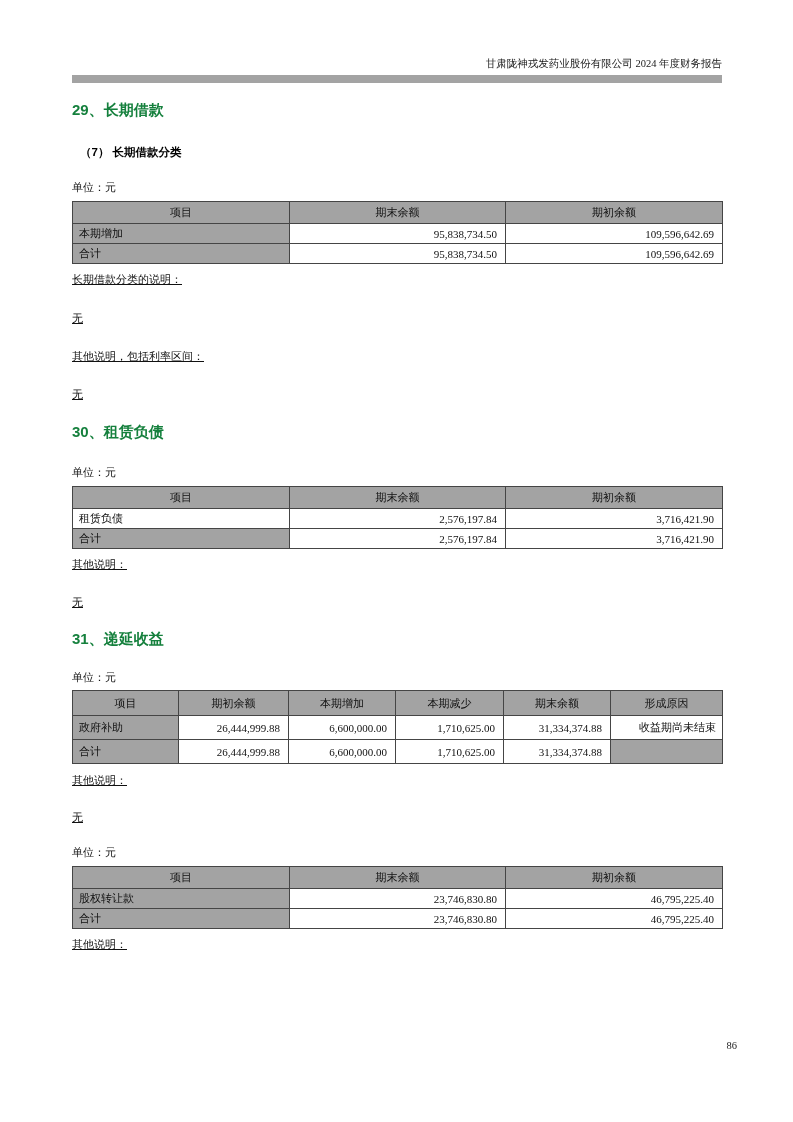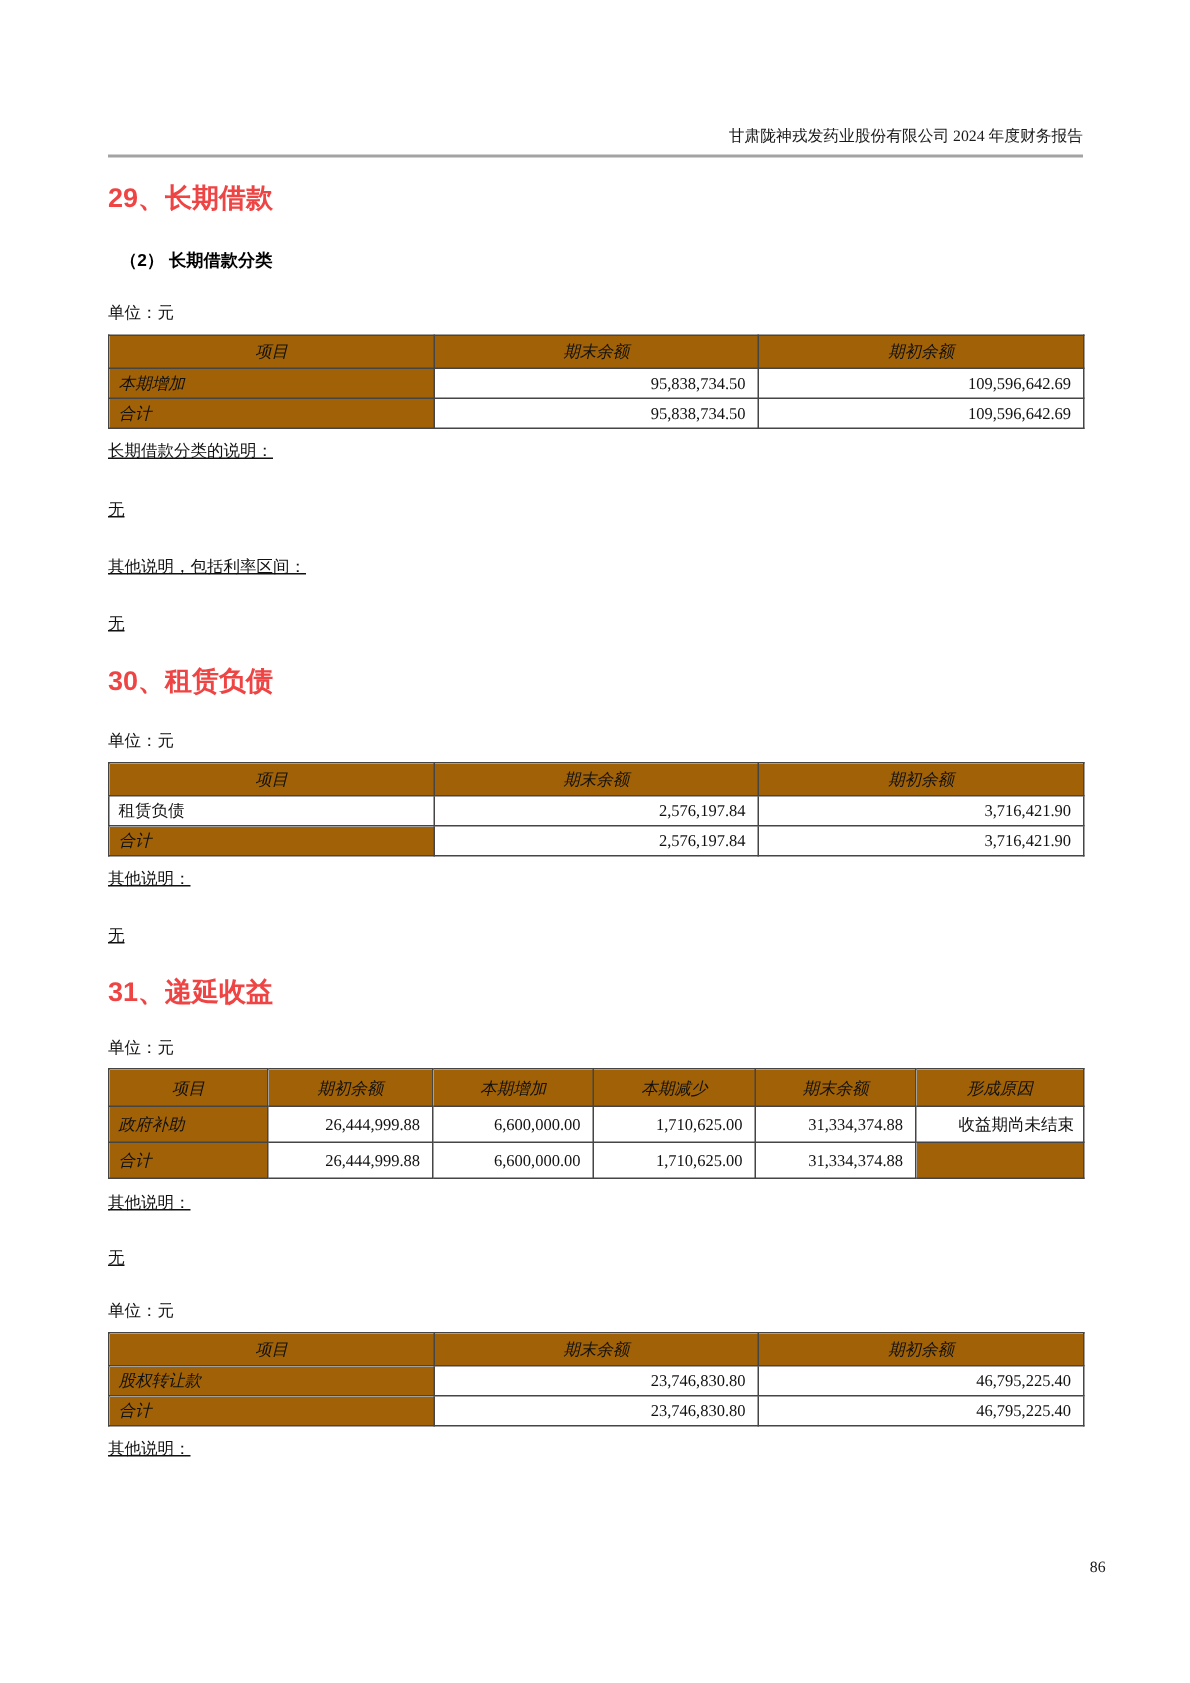--- a/index.html
+++ b/index.html
@@ -7,32 +7,32 @@
   .page {
     position: relative;
     width: 793px; height: 1122px;
     background: #ffffff;
     font-family: "Liberation Serif", "DejaVu Serif", serif;
     color: #111111;
     overflow: hidden;
   }
   .content { padding: 0 71px 0 72px; }
   .doc-header {
-    padding-top: 85px;
+    padding-top: 57px;
     padding-bottom: 4px;
-    border-bottom: 2px solid #a3a3a3;
+    border-bottom: 8px solid #a3a3a3;
     text-align: right;
     font-size: 10.5px;
     line-height: 14px;
     color: #1a1a1a;
   }
   .sec-title {
     font-family: "Liberation Sans", "DejaVu Sans", sans-serif;
-    font-size: 18px; font-weight: bold;
-    line-height: 16px; color: #ef4444;
+    font-size: 15px; font-weight: bold;
+    line-height: 16px; color: #15803d;
   }
   .sub-title {
     font-family: "Liberation Sans", "DejaVu Sans", sans-serif;
     font-size: 11.5px; font-weight: bold;
     line-height: 14px; margin-left: 8px; color: #000;
   }
   .unit-row { text-align: left; font-size: 11px; line-height: 13px; }
   .note { font-size: 11px; line-height: 13px; text-decoration: underline; }
   table.fin {
     width: 650px; border-collapse: collapse; table-layout: fixed;
@@ -41,21 +41,21 @@
   table.fin td {
     border: 1px solid #454545;
     height: 20px;
     padding: 0 6px;
     overflow: hidden; white-space: nowrap;
     vertical-align: middle;
   }
   table.fin3 td { height: 24px; }
   table.fin tr.hdr td { height: 22px; text-align: center; }
   table.fin3 tr.hdr td { height: 25px; }
-  .shaded { background: #a16207; font-style: italic; }
+  .shaded { background: #a3a3a3; }
   .val { text-align: right; padding-right: 8px !important; }
   .ctr { text-align: right; }
   .mt-t29  { margin-top: 19px; }
   .mt-sub  { margin-top: 27px; }
   .mt-u29  { margin-top: 22px; }
   .mt-tab  { margin-top: 7px; }
   .mt-n1   { margin-top: 9px; }
   .mt-none { margin-top: 26px; }
   .mt-n2   { margin-top: 25px; }
   .mt-none2{ margin-top: 25px; }
@@ -78,21 +78,21 @@
 </style>
 </head>
 <body>
 
 <div class="page">
   <div class="content">
 
     <div class="doc-header">甘肃陇神戎发药业股份有限公司 2024 年度财务报告</div>
 
     <div class="sec-title mt-t29">29、长期借款</div>
-    <div class="sub-title mt-sub">（2）  长期借款分类</div>
+    <div class="sub-title mt-sub">（7）  长期借款分类</div>
     <div class="unit-row mt-u29">单位：元</div>
 
     <table class="fin mt-tab">
       <colgroup>
           <col style="width:217px">
           <col style="width:216px">
           <col style="width:217px">
         </colgroup>
       <tbody>
           <tr class="hdr">

